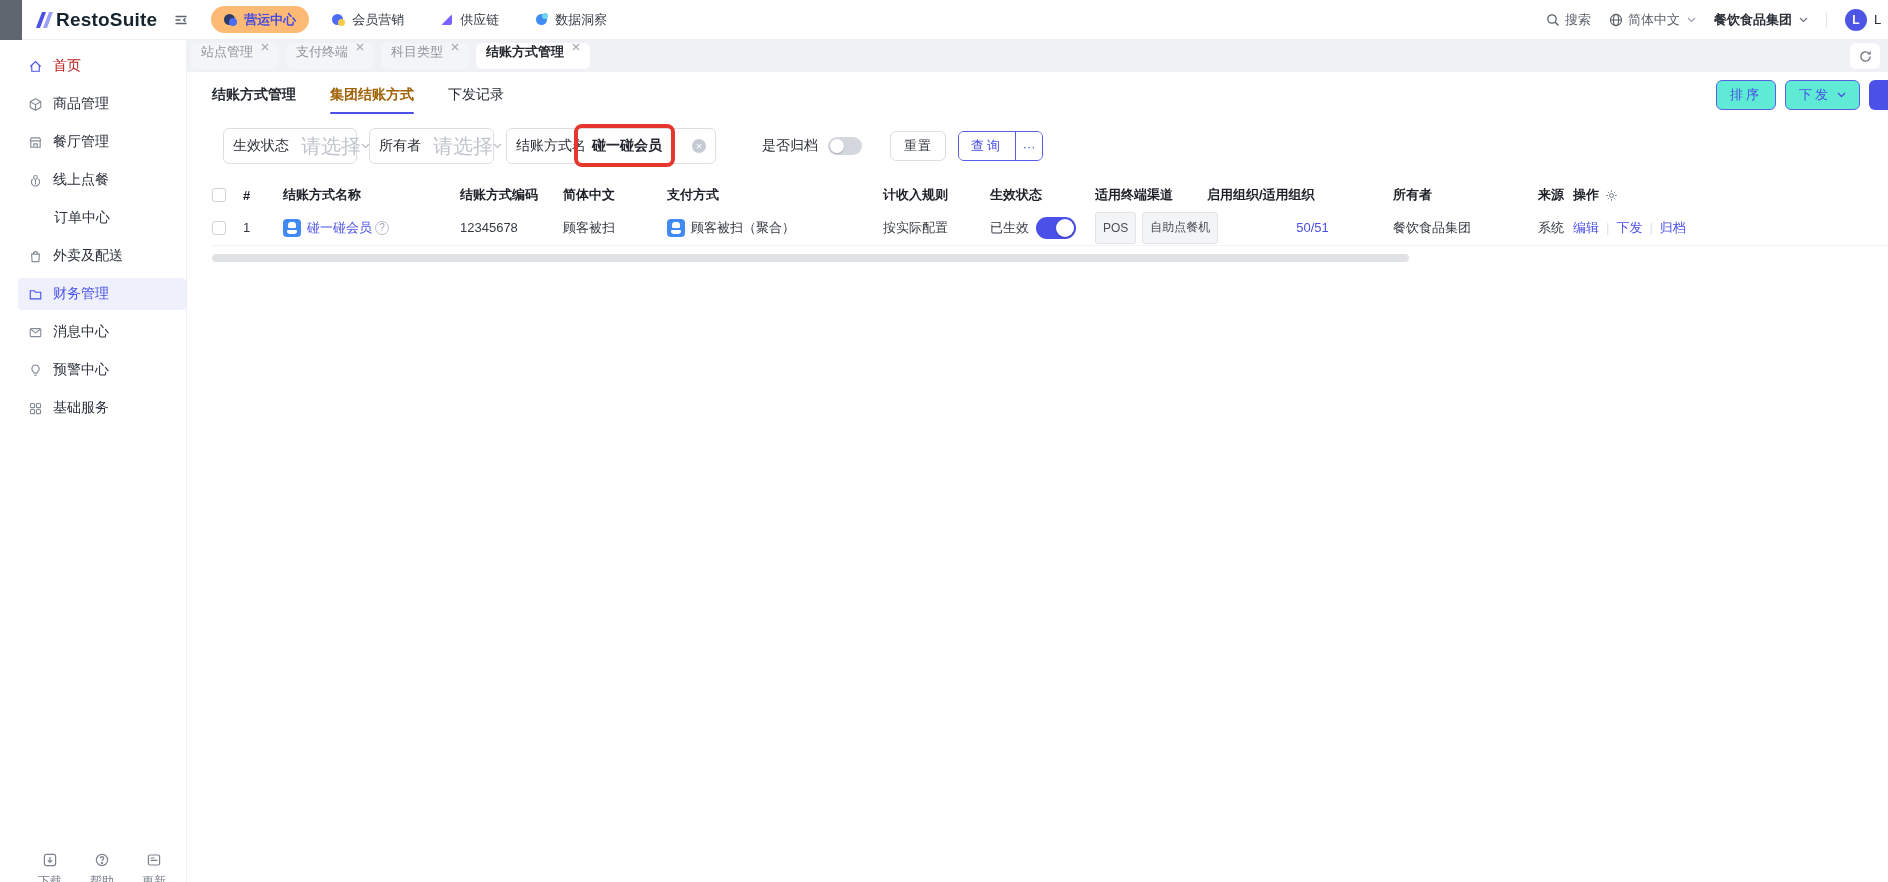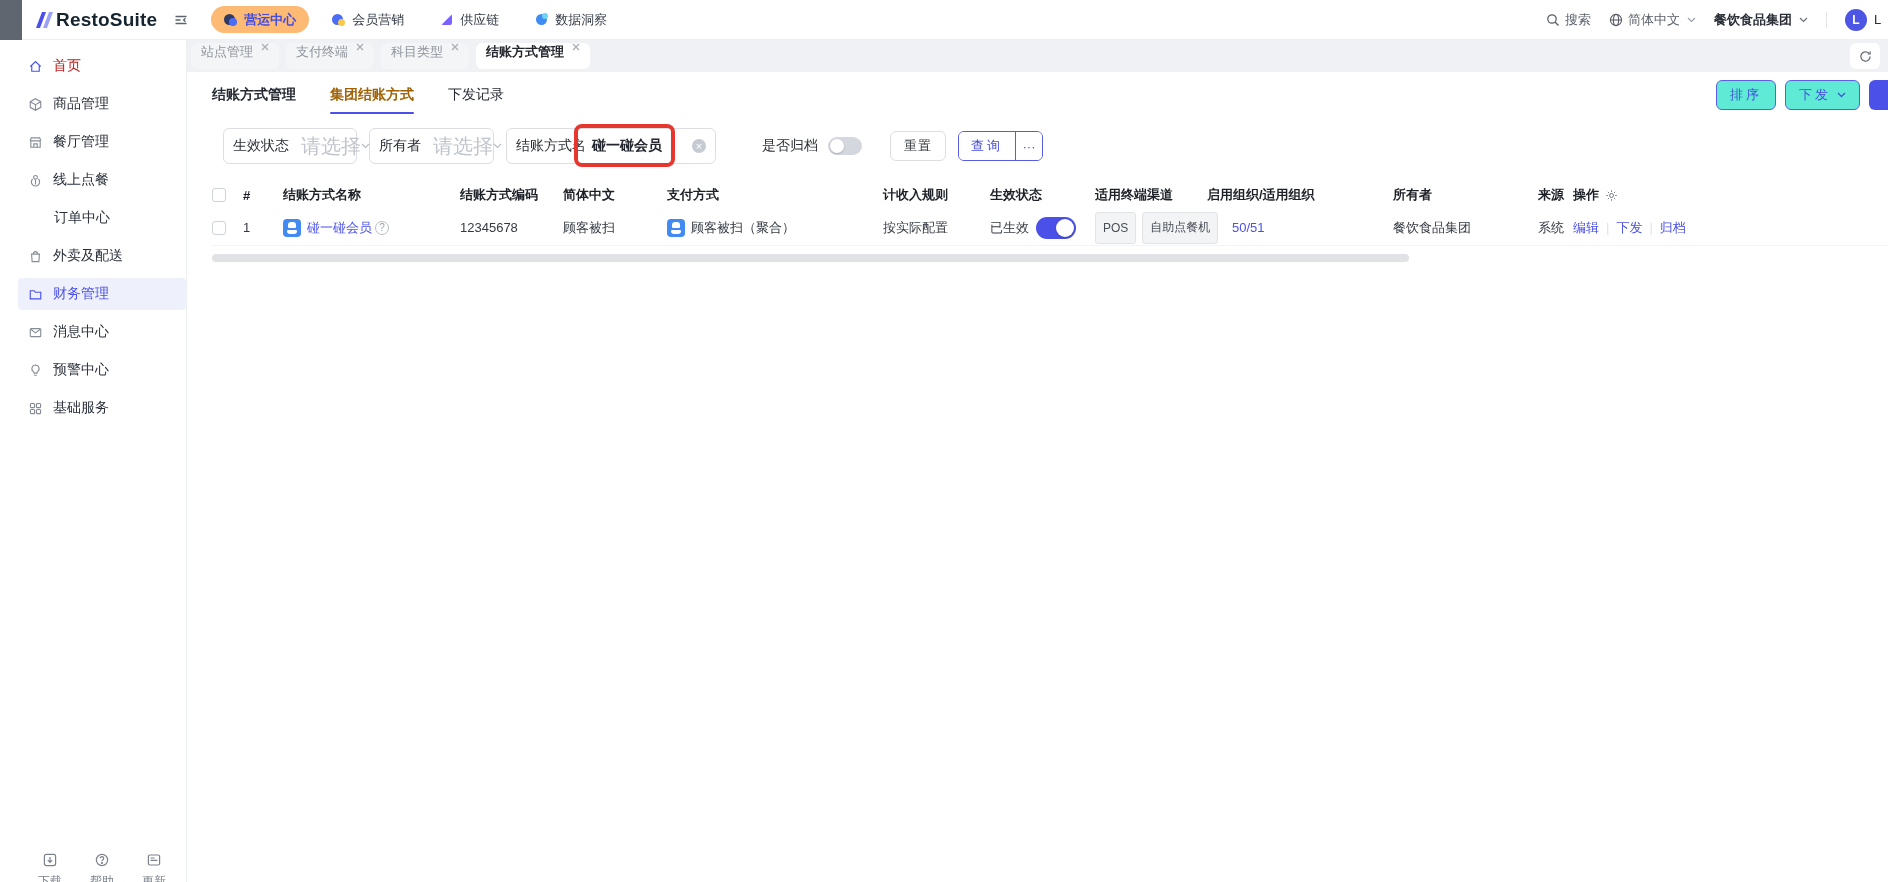--- a/index.html
+++ b/index.html
@@ -88,21 +88,21 @@
   .lp-item.selected { background:#eef0fb; color:#4a50e8; }
   .table-area { flex:1; min-width:0; padding-left:25px; overflow:hidden; }
   .t-row { display:flex; align-items:center; }
   .t-head { height:30px; }
   .t-head .cell { font-size:13px; font-weight:bold; color:#1d2127; }
   .t-data { height:36px; border-bottom:1px solid #f2f3f5; }
   .cell { flex:none; display:flex; align-items:center; font-size:13px; color:#353a42; white-space:nowrap; overflow:visible; }
   .col-cb{width:31px} .col-idx{width:40px} .col-name{width:177px} .col-code{width:103px}
   .col-type{width:104px} .col-pay{width:216px} .col-rule{width:107px} .col-status{width:105px}
   .col-term{width:112px} .col-org{width:186px} .col-owner{width:145px} .col-src{width:35px} .col-act{width:180px}
-  .col-org.center { justify-content:flex-start;padding-left:25px; }
+  .col-org.center { justify-content:center;padding-left:25px; }
   .checkbox { width:14px; height:14px; border:1px solid #cfd3da; border-radius:3px; background:#fff; cursor:pointer; }
   .pay-ic { width:18px; height:18px; border-radius:4px; background:#418af2; margin-right:6px; position:relative; flex:none; }
   .pay-ic::before { content:""; position:absolute; left:5px; top:3px; width:8px; height:6px; border-radius:3px 3px 1px 1px; background:#fff; }
   .pay-ic::after { content:""; position:absolute; left:4px; bottom:3px; width:10px; height:4px; border-radius:1px 1px 3px 3px; background:#fff; }
   .link { color:#4a50e8; cursor:pointer; }
   .q-circle { width:14px; height:14px; border:1px solid #b9bec8; border-radius:50%; color:#9aa0aa; font-size:10px; line-height:12px; text-align:center; margin-left:3px; cursor:pointer; }
   .q-circle::before { content:"?"; }
   .tag { height:32px; display:flex; align-items:center; padding:0 7px; background:#f3f4f6; border:1px solid #e1e3e7; border-radius:3px; font-size:12px; color:#4a4f58; margin-right:6px; }
   .act-sep { color:#e1e3e7; margin:0 7px; }
   .gear { margin-left:6px; color:#6b7078; display:flex; cursor:pointer; }

